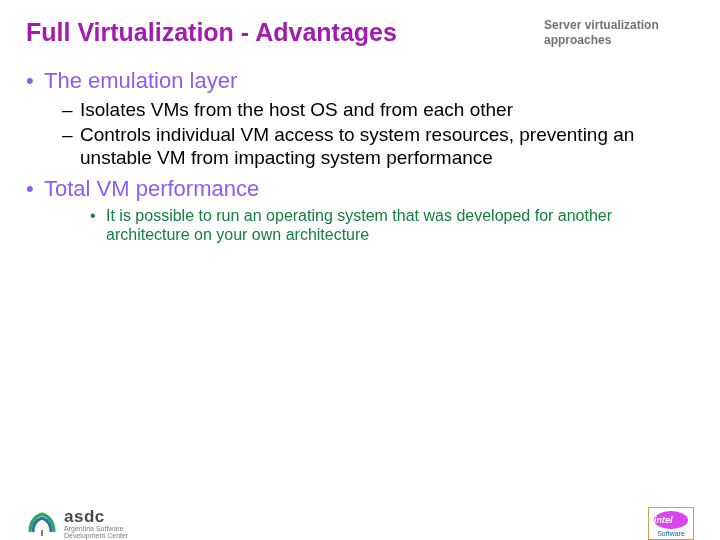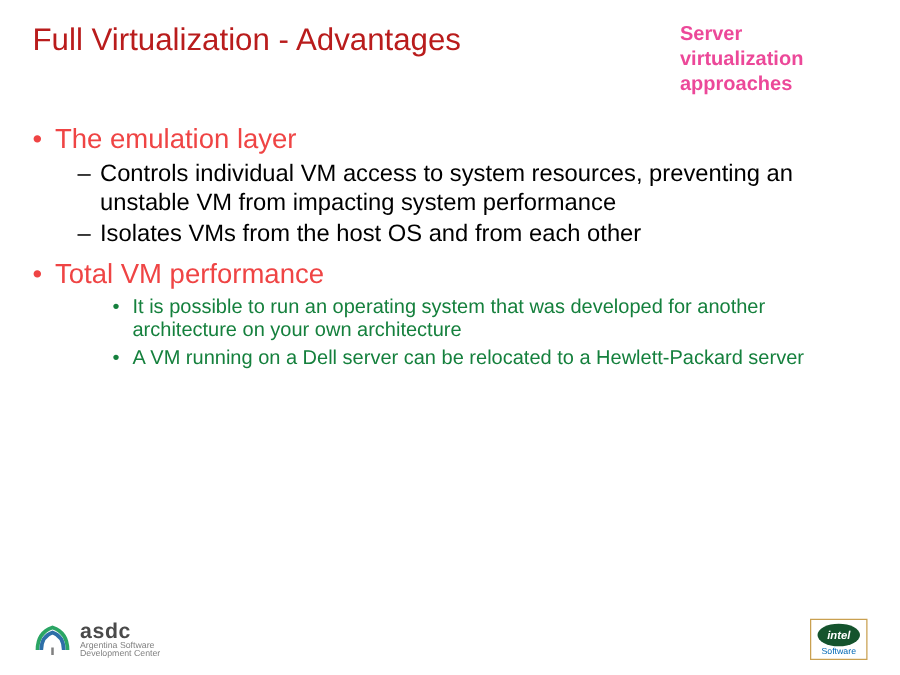--- a/index.html
+++ b/index.html
@@ -11,38 +11,38 @@
     position: relative;
     overflow: hidden;
   }
   .header {
     display: flex;
     justify-content: space-between;
     align-items: flex-start;
     padding: 18px 26px 8px 26px;
   }
   .title {
-    color: #b91c1c;
+    color: #a21caf;
     font-size: 25px;
-    font-weight: normal;
+    font-weight: bold;
   }
   .subtitle {
-    color: #ec4899;
-    font-size: 16px;
+    color: #737373;
+    font-size: 12px;
     font-weight: bold;
     line-height: 1.25;
     text-align: left;
     padding-top: 0px;
     max-width: 150px;
   }
   .content {
     padding: 6px 26px 0 26px;
   }
   .bullet-l1 {
-    color: #ef4444;
+    color: #8b5cf6;
     font-size: 22px;
     margin: 6px 0 4px 0;
     padding-left: 18px;
     position: relative;
   }
   .bullet-l1::before {
     content: "•";
     position: absolute;
     left: 0;
     top: 0;
@@ -76,21 +76,21 @@
     position: relative;
   }
   .bullet-l3::before {
     content: "•";
     position: absolute;
     left: 64px;
     top: 0;
   }
   .footer {
     position: absolute;
-    bottom: 12px;
+    bottom: 0;
     left: 0;
     right: 0;
     display: flex;
     justify-content: space-between;
     align-items: flex-end;
     padding: 0 26px;
   }
   .asdc-logo {
     display: flex;
     align-items: center;
@@ -122,25 +122,25 @@
     border: 1px solid #c9a050;
     padding: 3px 5px 2px 5px;
     display: flex;
     flex-direction: column;
     align-items: center;
     gap: 1px;
   }
   .intel-oval {
     width: 34px;
     height: 18px;
-    background: #14532d;
+    background: #d946ef;
     border-radius: 50%;
     display: flex;
     align-items: center;
-    justify-content: center;
+    justify-content: flex-start;
   }
   .intel-word {
     color: #ffffff;
     font-size: 9px;
     font-weight: bold;
     font-style: italic;
   }
   .intel-sub {
     color: #0068b5;
     font-size: 7px;
@@ -152,29 +152,28 @@
 
 <div class="header">
   <div class="title">Full Virtualization - Advantages</div>
   <div class="subtitle">Server virtualization approaches</div>
 </div>
 
 <div class="content">
 
   <div class="bullet-l1">The emulation layer</div>
   <div class="sub-list">
+    <div class="bullet-l2">Isolates VMs from the host OS and from each other</div>
     <div class="bullet-l2">Controls individual VM access to system resources, preventing an unstable VM from impacting system performance</div>
-    <div class="bullet-l2">Isolates VMs from the host OS and from each other</div>
   </div>
 
   <div class="bullet-l1">Total VM performance</div>
   <div class="sub-list">
     <div class="subsub-list">
       <div class="bullet-l3">It is possible to run an operating system that was developed for another architecture on your own architecture</div>
-      <div class="bullet-l3">A VM running on a Dell server can be relocated to a Hewlett-Packard server</div>
     </div>
   </div>
 
 </div>
 
 <div class="footer">
   <div class="asdc-logo">
     <div class="asdc-mark">
       <svg width="32" height="32" viewBox="0 0 32 32">
         <path d="M4 24 Q4 10 16 6 Q28 10 28 24" fill="none" stroke="#2aa564" stroke-width="3"></path>

